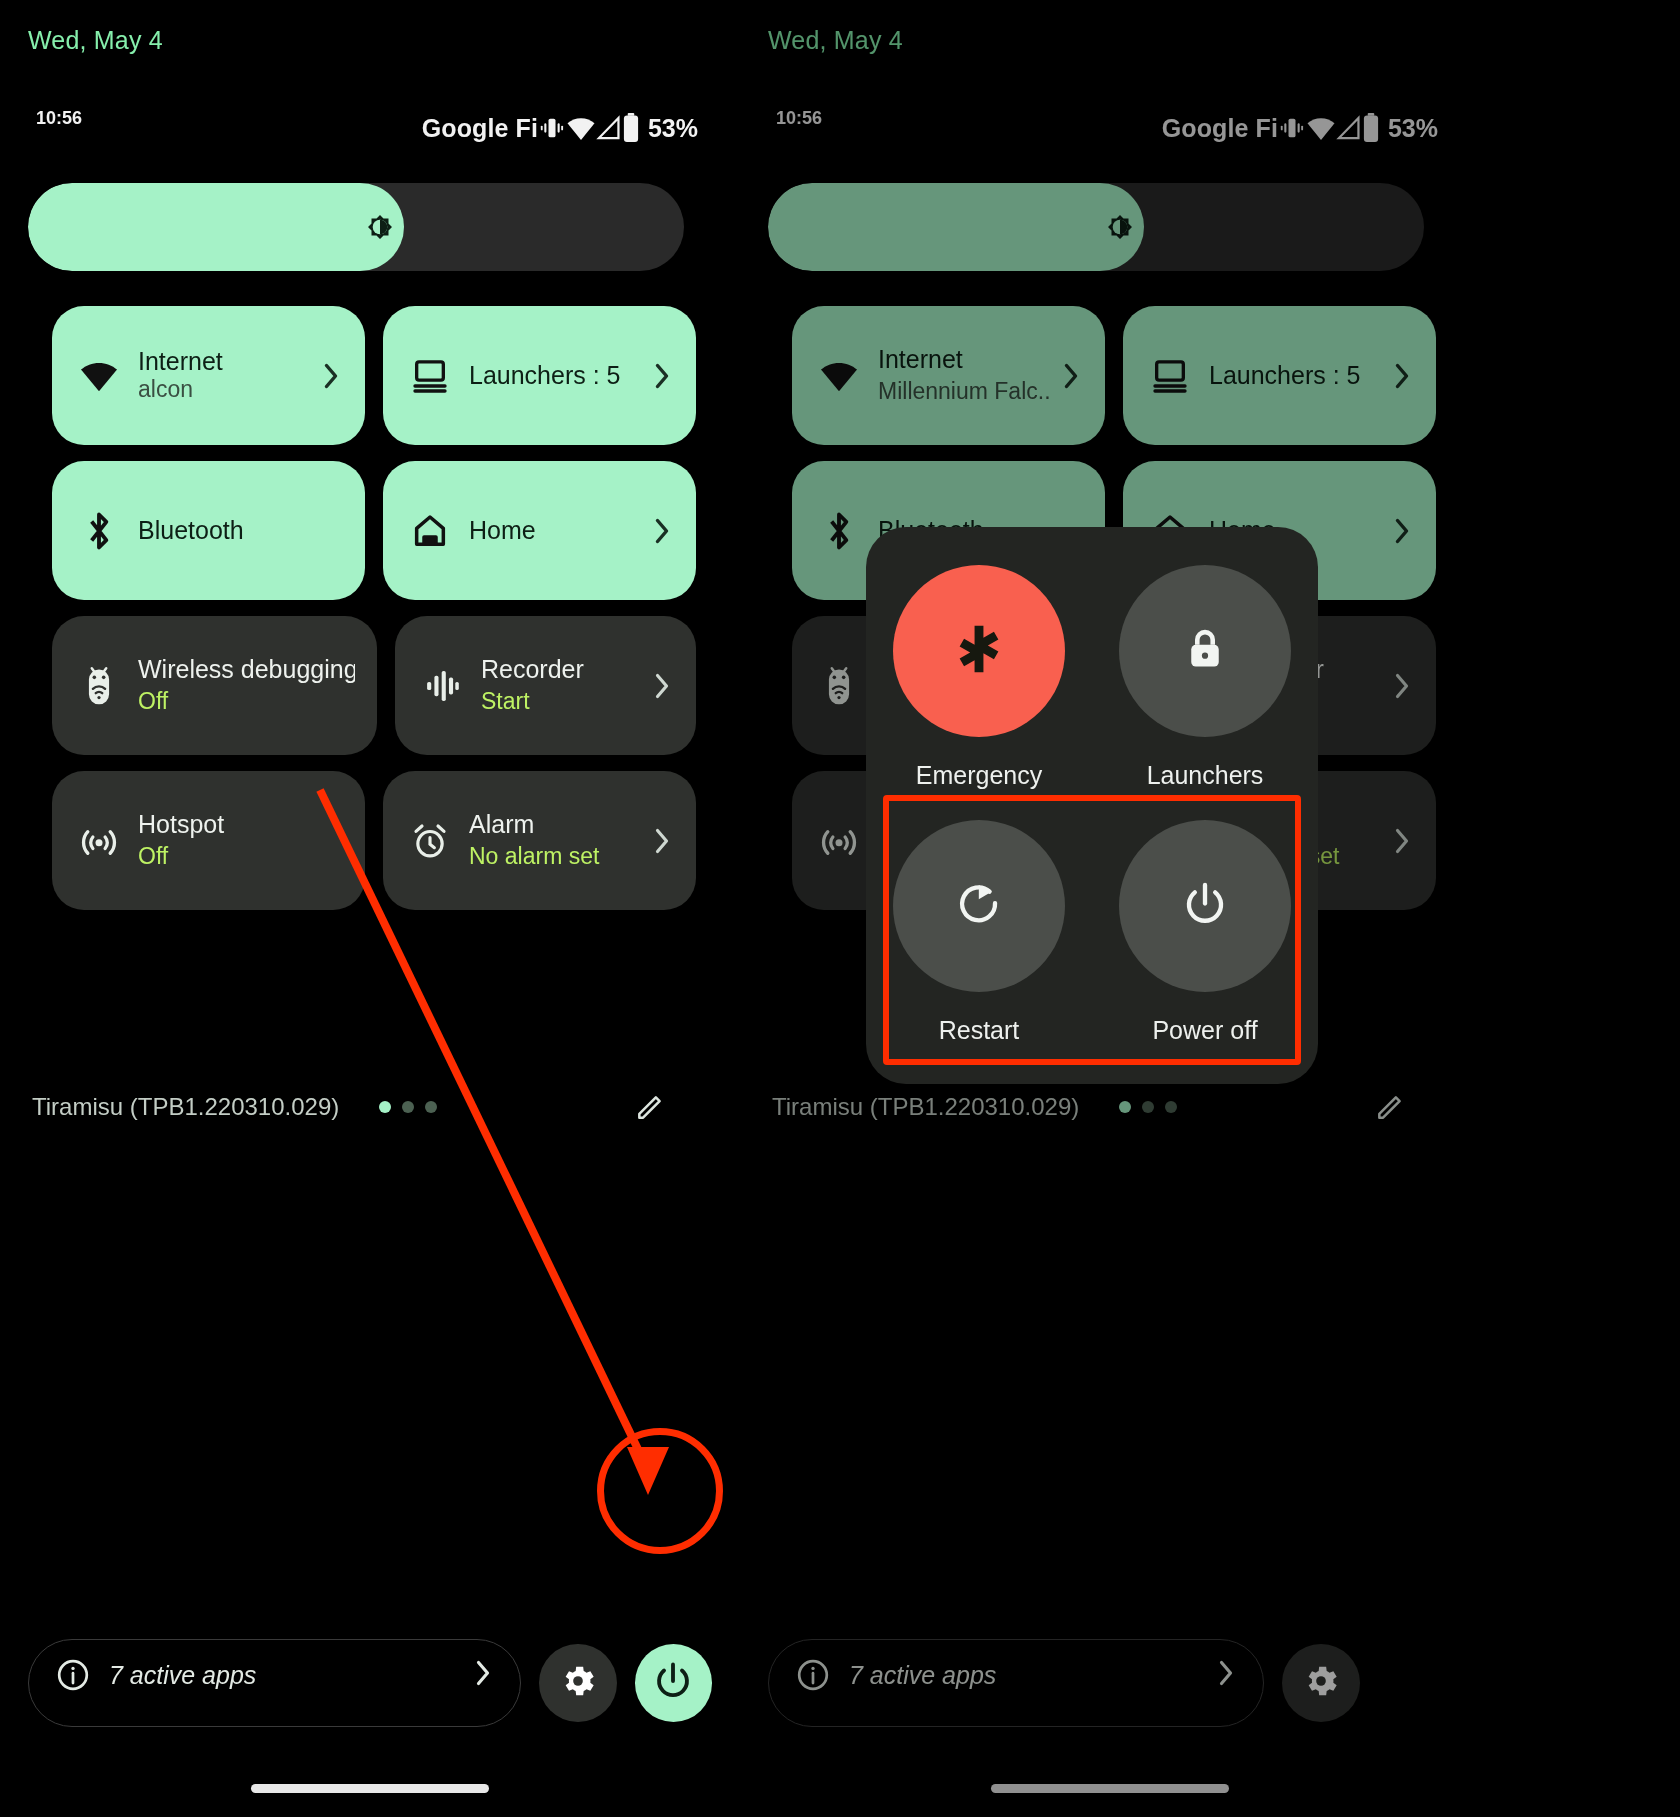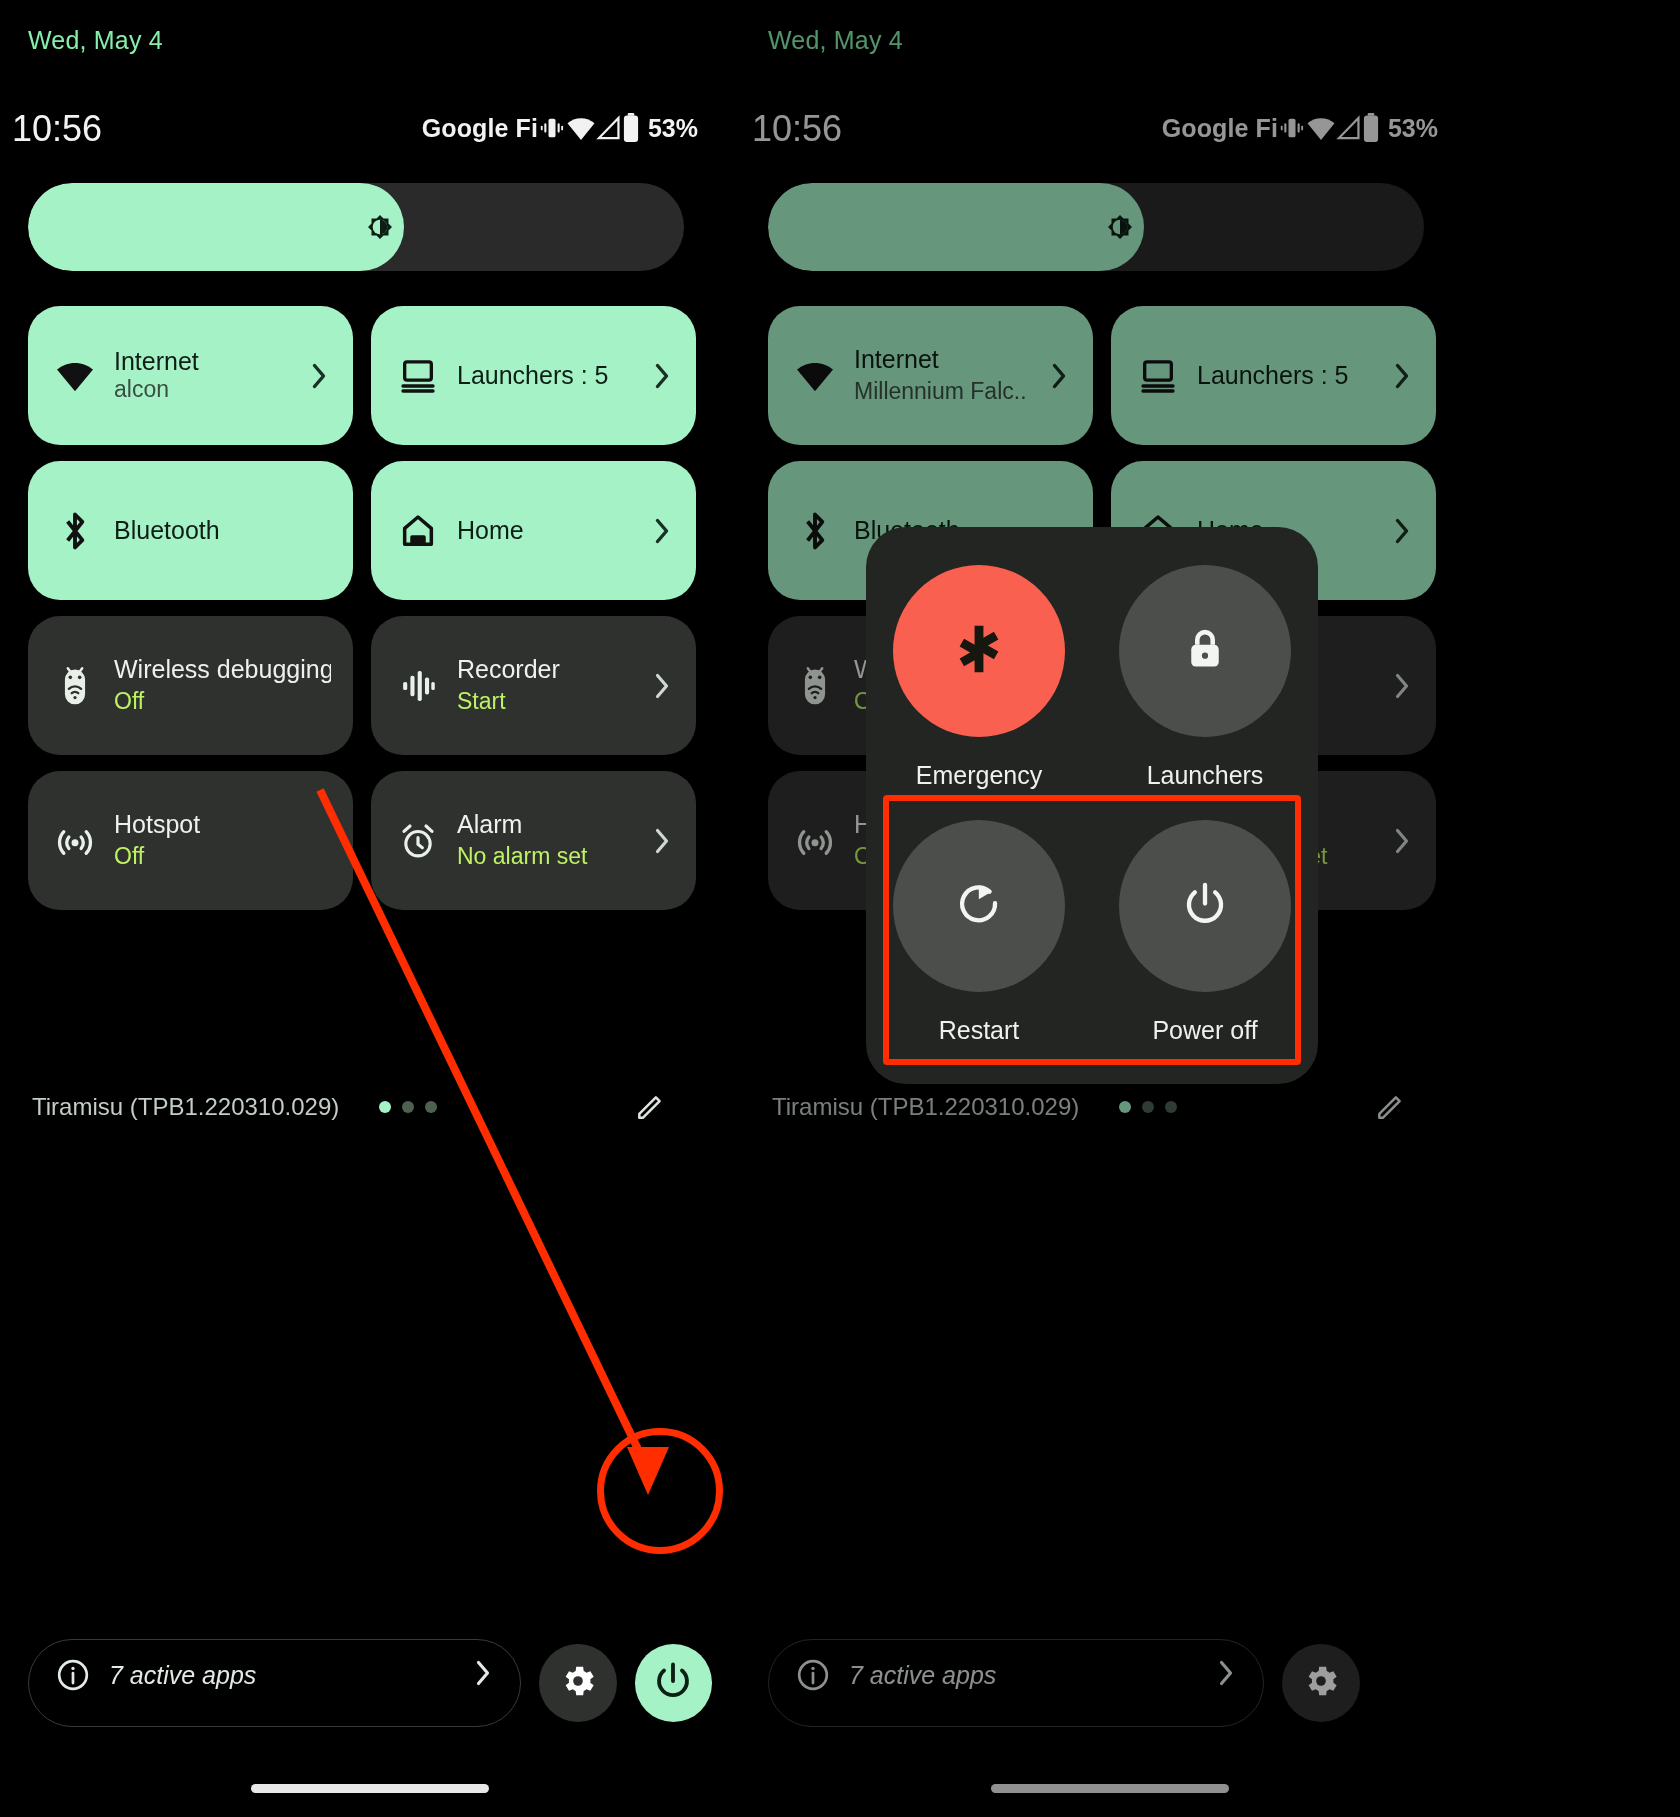--- a/index.html
+++ b/index.html
@@ -19,37 +19,37 @@
   .panel-inner { position: relative; width: 100%; height: 100%; }
 
   
   .dimmed .panel-inner { filter: brightness(0.62); }
 
   
   .date-row { position: absolute; left: 28px; top: 26px; font-size: 25px; color: #86efac; letter-spacing: .2px; }
 
   
   .statusbar { position: absolute; left: 0; top: 108px; width: 100%; height: 40px; }
-  .clock { position: absolute; left: 12px; top: 0; font-size: 36px; color: #f2f2f2; font-weight: 400; }
+  .clock { position: absolute; left: 36px; top: 0; font-size: 18px; color: #f2f2f2; font-weight: 700; }
   .status-right { position: absolute; right: 42px; top: 0; display: flex; align-items: center; gap: 0; height: 40px; }
   .carrier { font-size: 25px; color: #f2f2f2; font-weight: 600; letter-spacing: .1px; }
   .si { display: inline-flex; align-items: center; justify-content: center; }
   .battery-pct { font-size: 25px; color: #f2f2f2; font-weight: 600; margin-left: 8px; }
 
   
   .brightness { position: absolute; left: 28px; top: 183px; width: 656px; height: 88px;
                 border-radius: 44px; background: #2a2a2a; overflow: hidden; }
   .brightness .fill { position: absolute; left: 0; top: 0; height: 100%; width: 376px;
                       border-radius: 44px; background: #a5f2c7; }
   .brightness .knob-icon { position: absolute; left: 332px; top: 50%; transform: translateY(-50%);
                            width: 40px; height: 40px; }
 
   
   .tiles { position: absolute; left: 28px; top: 306px; width: 668px; }
-  .tile-row { display: flex; gap: 18px; margin-bottom: 16px; }
+  .tile-row { display: flex; gap: 18px; margin-bottom: 16px; margin-left: 24px; }
   .tile { width: 325px; height: 139px; border-radius: 32px; display: flex; align-items: center;
           padding: 0 22px 0 24px; position: relative; }
   .tile.on  { background: #a5f2c7; color: #0d1f15; }
   .tile.off { background: #2f312e; color: #e9efe9; }
   .tile .t-icon { width: 46px; min-width: 46px; height: 46px; display: flex; align-items: center; justify-content: center; margin-right: 16px; }
   .tile .t-text { flex: 1; overflow: hidden; }
   .tile .t-title { font-size: 25px; font-weight: 500; line-height: 1.18; white-space: nowrap; }
   .tile.off .t-title { color: #eef2ee; }
   .tile .t-sub { font-size: 23px; line-height: 1.2; margin-top: 3px; white-space: nowrap; }
   .tile.on  .t-sub { color: #3a4f42; }

